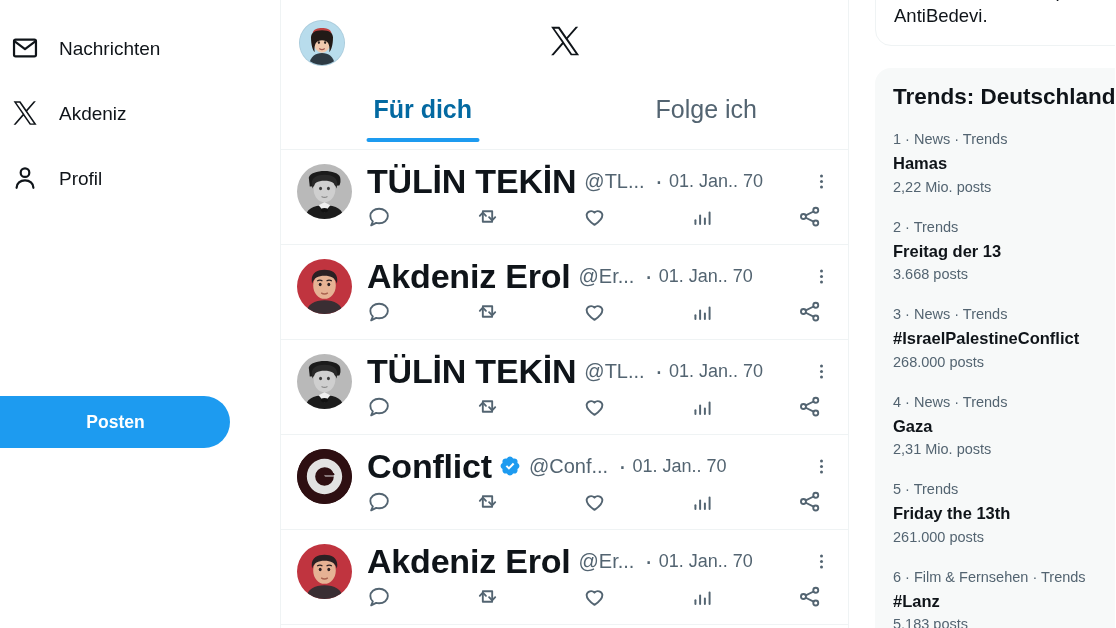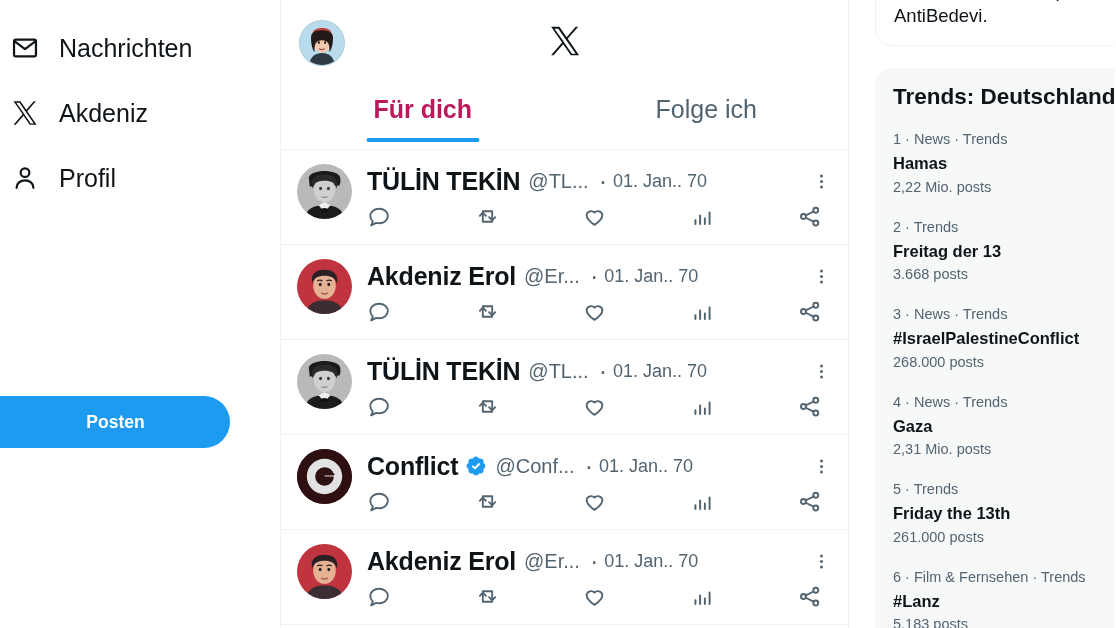--- a/index.html
+++ b/index.html
@@ -28,21 +28,21 @@
     padding:10px 12px 10px 10px;
     margin-bottom:7px;
     height:58px;
     cursor:pointer;
     border-radius:9999px;
     width:max-content;
   }
   .nav-item:first-child { margin-top:-46px; height:58px; }
   .nav-icon { width:30px; height:30px; flex:0 0 30px; display:flex; align-items:center; justify-content:center; }
   .nav-icon svg { width:28px; height:28px; display:block; }
-  .nav-label { font-size:25px; line-height:1; color:#0f1419; font-weight:400; white-space:nowrap; }
+  .nav-label { font-size:19px; line-height:1; color:#0f1419; font-weight:400; white-space:nowrap; }
 
   .post-button {
     position:absolute;
     left:-29px;
     top:396px;
     width:259px;
     height:52px;
     background:#1d9bf0;
     border:none;
     border-radius:9999px;
@@ -90,21 +90,21 @@
   .x-logo svg { width:34px; height:34px; display:block; }
   .tabs { display:flex; height:62px; }
   .tab {
     flex:1 1 50%;
     display:flex; align-items:flex-start; justify-content:center;
     cursor:pointer;
     position:relative;
     padding-top:6px;
   }
   .tab-label { font-size:25px; line-height:1.2; color:#536471; font-weight:400; }
-  .tab.active .tab-label { color:#be185d; font-weight:700; }
+  .tab.active .tab-label { color:#0369a1; font-weight:700; }
   .tab-underline {
     position:absolute;
     bottom:8px;
     left:50%; transform:translateX(-50%);
     width:113px; height:4px;
     background:#1d9bf0;
     border-radius:9999px;
   }
 
   
@@ -121,21 +121,21 @@
     overflow:hidden;
     position:relative;
   }
   .tweet-body { flex:1 1 auto; min-width:0; }
   .tweet-head {
     display:flex; align-items:center;
     white-space:nowrap;
     height:38px;
   }
   .tw-name {
-    font-weight:700; font-size:25px;
+    font-weight:700; font-size:34px;
     color:#0f1419;
     letter-spacing:-0.2px;
   }
   .verified-badge { margin-left:7px; width:22px; height:22px; flex:0 0 22px; display:inline-block; }
   .verified-badge svg { width:22px; height:22px; display:block; }
   .tw-handle {
     font-size:20px; color:#536471; margin-left:8px;
     overflow:hidden;
   }
   .tw-sep { font-size:25px; color:#536471; margin:0 6px 0 10px; }

